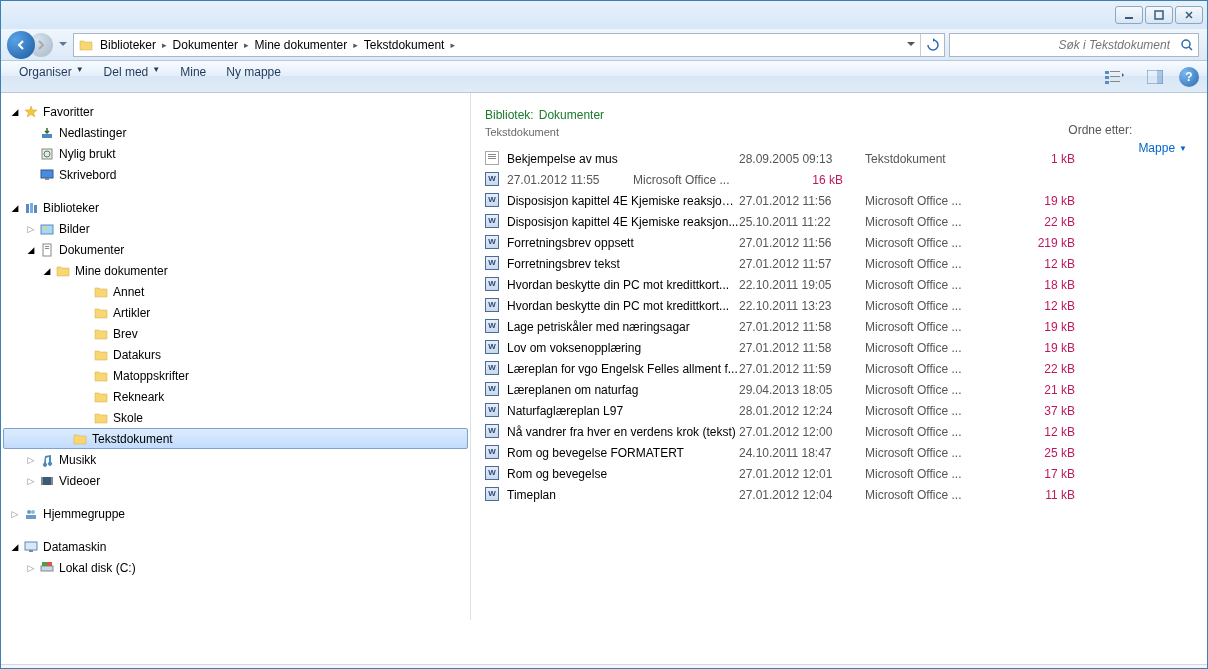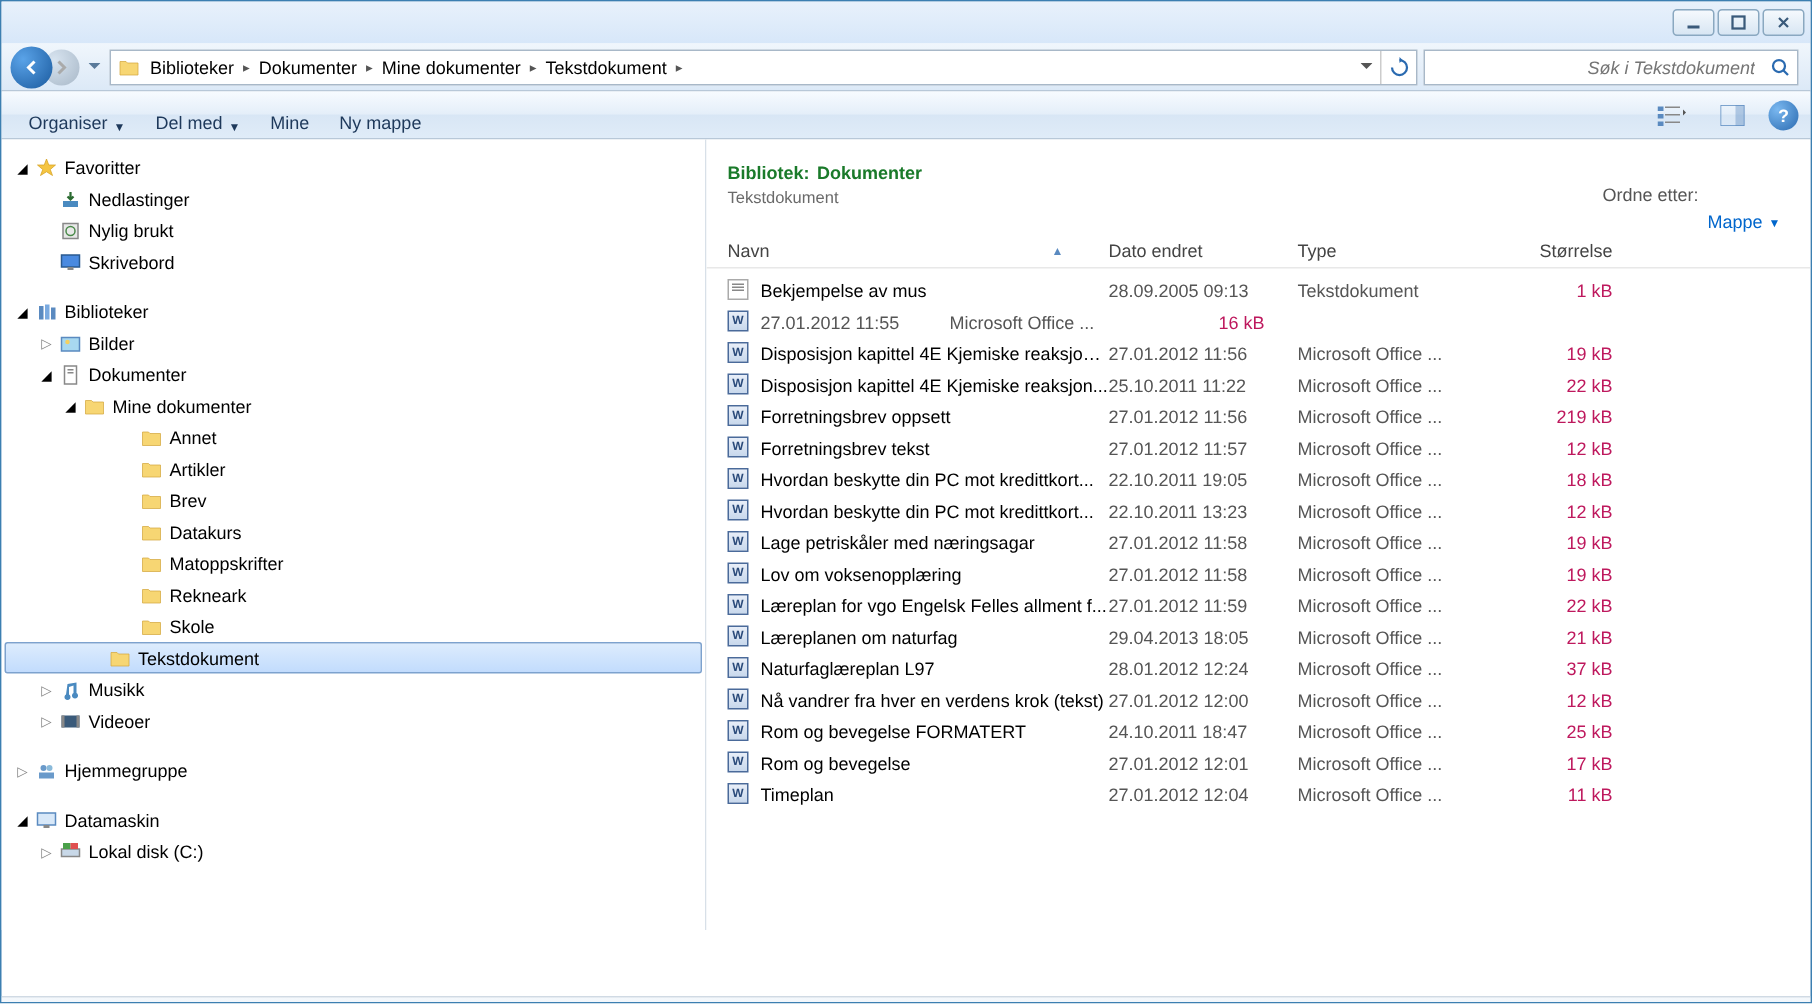--- a/index.html
+++ b/index.html
@@ -18,39 +18,39 @@
 .addr-icon { width: 20px; height: 20px; display: flex; align-items: center; justify-content: center; margin-left: 2px; }
 .breadcrumb { display: flex; align-items: center; flex: 1; }
 .crumb { padding: 0 4px; height: 22px; display: flex; align-items: center; color: #000; cursor: pointer; }
 .crumb-sep { color: #555; font-size: 9px; padding: 0 2px; }
 .addr-dd { width: 18px; height: 22px; display: flex; align-items: center; justify-content: center; cursor: pointer; }
 .refresh { width: 24px; height: 22px; border-left: 1px solid #ccc; display: flex; align-items: center; justify-content: center; cursor: pointer; }
 .searchbox { width: 250px; height: 24px; border: 1px solid #a8b8c8; background: #fff; display: flex; align-items: center; margin-right: 2px; }
 .searchbox input { flex: 1; border: none; outline: none; padding: 0 6px; color: #888; font-style: italic; text-align: right; }
 .searchbox .search-icon { width: 22px; height: 22px; display: flex; align-items: center; justify-content: center; cursor: pointer; }
 .toolbar { height: 32px; background: linear-gradient(to bottom, #f7fbff, #e4eef9 49%, #d8e6f5 50%, #e0ecf8); display: flex; align-items: center; padding: 0 8px; border-bottom: 1px solid #b8c8d8; }
-.tool-btn { padding: 0 10px; height: 24px; display: flex; align-items: flex-end; color: #1e395b; cursor: pointer; gap: 4px; }
+.tool-btn { padding: 0 10px; height: 24px; display: flex; align-items: flex-start; color: #1e395b; cursor: pointer; gap: 4px; }
 .tool-dd { font-size: 8px; color: #1e395b; }
 .toolbar-right { margin-left: auto; display: flex; align-items: center; gap: 8px; }
 .view-btn { width: 32px; height: 22px; display: flex; align-items: center; justify-content: center; cursor: pointer; }
 .help-btn { width: 20px; height: 20px; border-radius: 50%; background: radial-gradient(circle at 30% 30%, #7ab8f0, #2a6ab0); color: #fff; display: flex; align-items: center; justify-content: center; font-weight: bold; cursor: pointer; }
 .body { display: flex; height: calc(100% - 28px - 32px - 32px - 48px); }
 .sidebar { width: 470px; border-right: 1px solid #d8e0e8; overflow-y: auto; padding: 8px 0; background: #fff; }
 .tree-item { display: flex; align-items: center; height: 21px; padding-left: 8px; cursor: pointer; }
 .tree-item.selected { background: linear-gradient(to bottom, #ddecfd, #c2dcfd); border: 1px solid #7da2ce; border-radius: 2px; margin: 0 2px; padding-left: 6px; }
 .tree-exp { width: 12px; height: 12px; margin-right: 2px; display: flex; align-items: center; justify-content: center; font-size: 9px; color: #888; }
 .tree-exp.open { color: #000; }
 .tree-icon { width: 16px; height: 16px; margin-right: 4px; display: flex; align-items: center; justify-content: center; }
 .tree-spacer { height: 12px; }
 .indent-1 { padding-left: 24px; }
 .indent-2 { padding-left: 40px; }
 .indent-3 { padding-left: 78px; } .indent-3.selected { padding-left: 54px; }
 .content { flex: 1; overflow-y: auto; background: #fff; }
 .lib-header { padding: 10px 14px 6px; }
-.lib-title { font-size: 18px; color: #1a7a2a; font-weight: bold; }
+.lib-title { font-size: 18px; color: #1a7a2a; font-weight: normal; }
 .lib-title .lib-prefix { color: #1a7a2a; }
 .lib-sub { color: #6a6a6a; font-size: 11px; margin-top: 2px; }
 .arrange { position: absolute; right: 20px; top: 104px; display: flex; align-items: center; gap: 6px; color: #555; }
 .arrange-val { color: #0066cc; display: flex; align-items: center; gap: 4px; cursor: pointer; margin-top: 36px; }
 .col-headers { display: flex; padding: 6px 14px 4px; border-bottom: 1px solid #e8e8e8; color: #444; margin-top: 10px; }
 .col-name { width: 254px; display: flex; align-items: center; gap: 40px; }
 .col-date { width: 126px; }
 .col-type { width: 130px; }
 .col-size { width: 80px; text-align: right; }
 .sort-ind { font-size: 8px; color: #5a8ac0; margin-left: auto; margin-right: 30px; }
@@ -401,29 +401,20 @@
         <div class="lib-title"><span class="lib-prefix">Bibliotek:</span> <span>Dokumenter</span></div>
         <div class="lib-sub">Tekstdokument</div>
       </div>
       <div class="arrange">
         <span>Ordne etter:</span>
         <span class="arrange-val">
             <span>Mappe</span>
             <span style="font-size:8px">▼</span>
           </span>
       </div>
-      <div class="col-headers">
-        <div class="col-name">
-            <span>Navn</span>
-            <span class="sort-ind">▲</span>
-          </div>
-        <div class="col-date">Dato endret</div>
-        <div class="col-type">Type</div>
-        <div class="col-size">Størrelse</div>
-      </div>
       <div class="file-list" id="file-list">
           <div class="file-row">
             <div class="file-icon">
               <div class="txt-icon"></div>
             </div>
             <div class="file-name">Bekjempelse av mus</div>
             <div class="file-date">28.09.2005 09:13</div>
             <div class="file-type">Tekstdokument</div>
             <div class="file-size">1 kB</div>
           </div>

